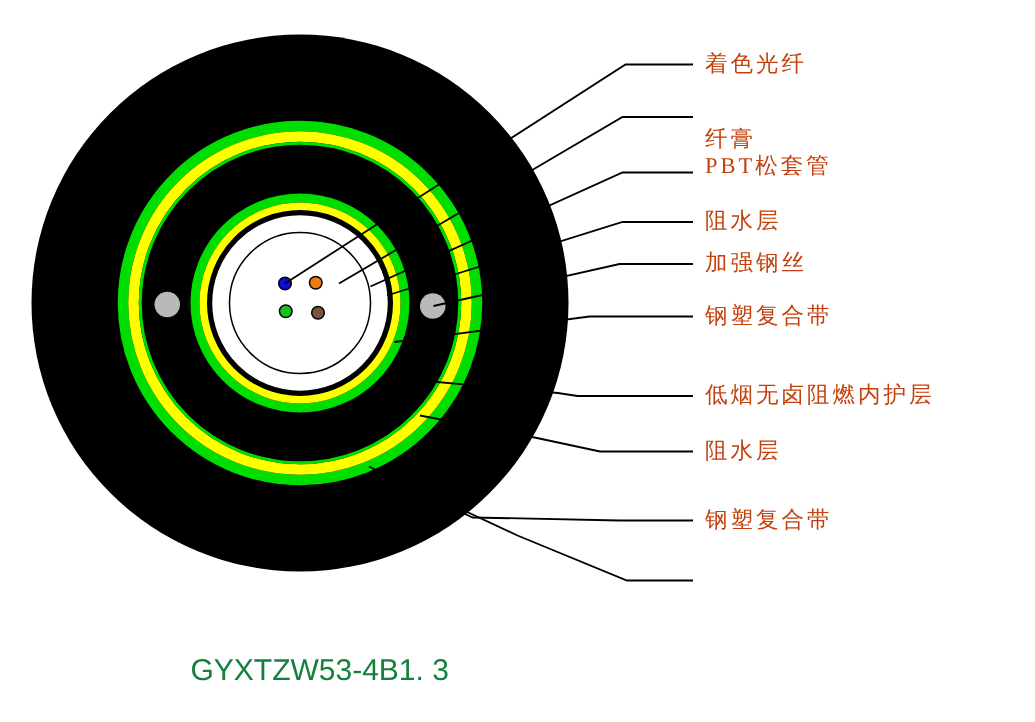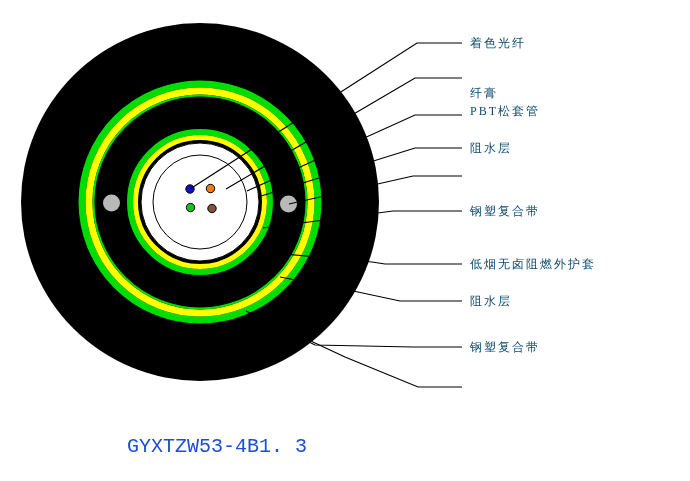--- a/index.html
+++ b/index.html
@@ -16,34 +16,34 @@
   }
   .stage svg {
     position: absolute;
     left: 0;
     top: 0;
   }
   .layer-label {
     position: absolute;
     left: 470px;
     font-family: "Liberation Serif", "DejaVu Serif", serif;
-    font-size: 12px;
+    font-size: 15px;
     line-height: 22px;
     letter-spacing: 2px;
-    color: #0c4a6e;
+    color: #c2410c;
     white-space: nowrap;
   }
   .model-label {
     position: absolute;
     left: 127px;
     top: 436px;
-    font-family: Liberation Mono, monospace;
+    font-family: Liberation Sans, sans-serif;
     font-size: 20px;
     line-height: 22px;
-    color: #1d4ed8;
+    color: #15803d;
     white-space: nowrap;
   }
 </style>
 </head>
 <body>
 
 <div class="stage">
 
   <svg width="690" height="481" viewBox="0 0 690 481">
 
@@ -80,20 +80,21 @@
     <polyline points="262,252 372,262 385,264 462,264" fill="none" stroke-width="1.2" stroke="#000000"></polyline>
     <polyline points="280,277 358,292 400,301 462,301" fill="none" stroke-width="1.2" stroke="#000000"></polyline>
     <polyline points="246,311 315,345 413,347 462,347" fill="none" stroke-width="1.2" stroke="#000000"></polyline>
     <polyline points="270,322 345,357 418,387 462,387" fill="none" stroke-width="1.2" stroke="#000000"></polyline>
   </svg>
 
   <div class="layer-label" style="top:32px">着色光纤</div>
   <div class="layer-label" style="top:82px">纤膏</div>
   <div class="layer-label" style="top:100px">PBT松套管</div>
   <div class="layer-label" style="top:137px">阻水层</div>
+  <div class="layer-label" style="top:165px">加强钢丝</div>
   <div class="layer-label" style="top:200px">钢塑复合带</div>
-  <div class="layer-label" style="top:253px">低烟无卤阻燃外护套</div>
+  <div class="layer-label" style="top:253px">低烟无卤阻燃内护层</div>
   <div class="layer-label" style="top:290px">阻水层</div>
   <div class="layer-label" style="top:336px">钢塑复合带</div>
 
   <div class="model-label">GYXTZW53-4B1. 3</div>
 
 </div>
 
 </body></html>

